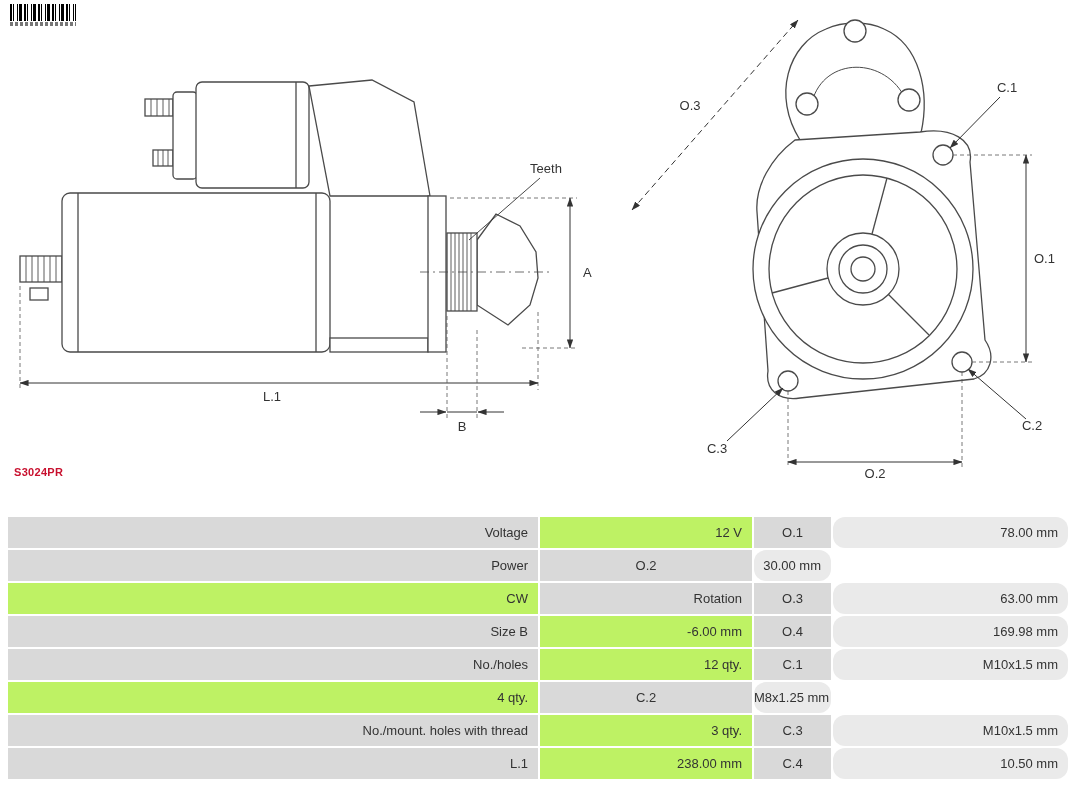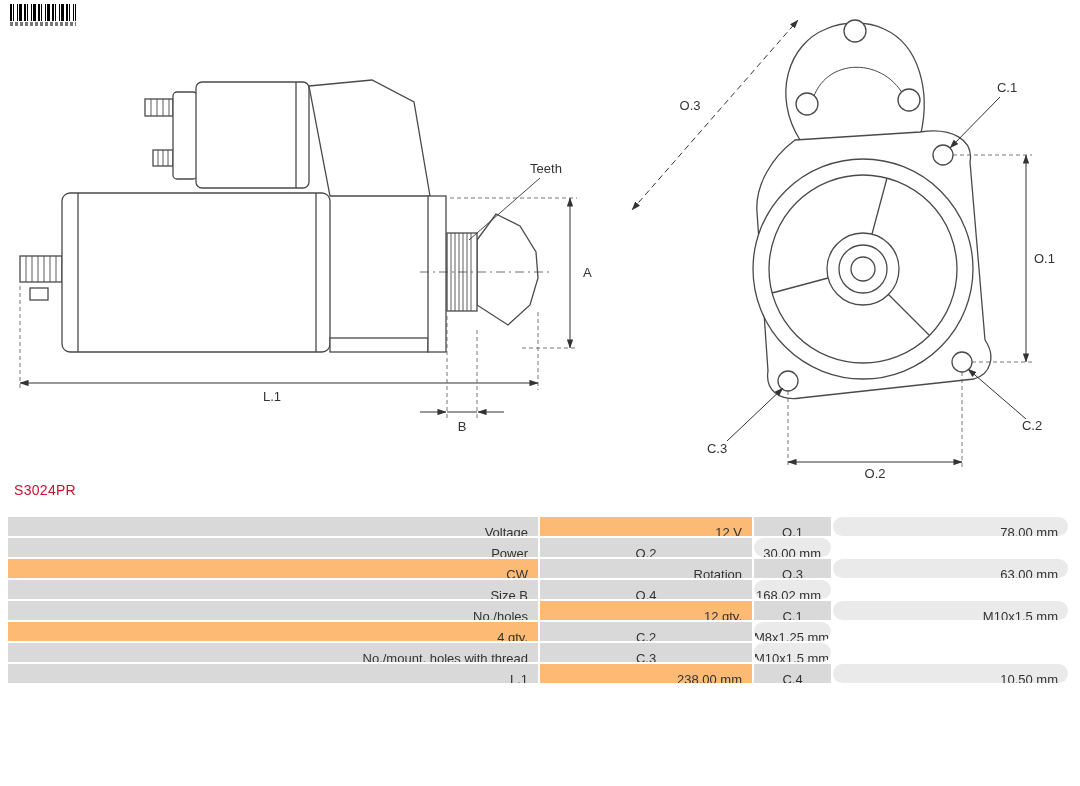--- a/index.html
+++ b/index.html
@@ -24,38 +24,38 @@
 
   .drawing-svg { position: absolute; left: 0; top: 0; }
 
   svg text {
     font-family: "Liberation Sans", "DejaVu Sans", sans-serif;
     font-size: 13px; fill: #333;
     stroke: none;
   }
 
   .product-code {
-    position: absolute; left: 14px; top: 482px;
-    font-size: 14px; font-weight: normal; letter-spacing: 0.3px;
+    position: absolute; left: 14px; top: 466px;
+    font-size: 11px; font-weight: bold; letter-spacing: 0.3px;
   }
 
   .spec-table { position: absolute; left: 8px; top: 517px; width: 1062px; }
   .spec-row {
     display: grid;
     grid-template-columns: 530px 212px 77px 235px;
     gap: 2px;
     margin-bottom: 2px;
   }
   .cell {
-    height: 19px; line-height: 31px;
+    height: 31px; line-height: 31px;
     font-size: 13px; color: #333;
     white-space: nowrap; overflow: hidden;
   }
   .label-cell    { background: #d9d9d9; text-align: right; padding-right: 10px; }
-  .value-cell    { background: #fdba74; text-align: right; padding-right: 10px; padding-left: 40px; }
+  .value-cell    { background: #bef264; text-align: right; padding-right: 10px; padding-left: 40px; }
   .dim-cell      { background: #d9d9d9; text-align: center; }
   .dimvalue-cell { background: #eaeaea; text-align: right; padding-right: 10px; border-radius: 12px; }
 </style>
 </head>
 <body>
 
 <div class="page">
 
   <div class="barcode"></div>
   <div class="barcode-caption"></div>
@@ -191,36 +191,38 @@
         <div class="cell dimvalue-cell">30.00 mm</div>
       </div>
       <div class="spec-row">
         <div class="cell value-cell">CW</div>
         <div class="cell label-cell">Rotation</div>
         <div class="cell dim-cell">O.3</div>
         <div class="cell dimvalue-cell">63.00 mm</div>
       </div>
       <div class="spec-row">
         <div class="cell label-cell">Size B</div>
+        <div class="cell value-cell">-6.00 mm</div>
         <div class="cell dim-cell">O.4</div>
-        <div class="cell dimvalue-cell">168.02 mm</div>
+        <div class="cell dimvalue-cell">169.98 mm</div>
       </div>
       <div class="spec-row">
         <div class="cell label-cell">No./holes</div>
         <div class="cell value-cell">12 qty.</div>
         <div class="cell dim-cell">C.1</div>
         <div class="cell dimvalue-cell">M10x1.5 mm</div>
       </div>
       <div class="spec-row">
         <div class="cell value-cell">4 qty.</div>
         <div class="cell dim-cell">C.2</div>
         <div class="cell dimvalue-cell">M8x1.25 mm</div>
       </div>
       <div class="spec-row">
         <div class="cell label-cell">No./mount. holes with thread</div>
+        <div class="cell value-cell">3 qty.</div>
         <div class="cell dim-cell">C.3</div>
         <div class="cell dimvalue-cell">M10x1.5 mm</div>
       </div>
       <div class="spec-row">
         <div class="cell label-cell">L.1</div>
         <div class="cell value-cell">238.00 mm</div>
         <div class="cell dim-cell">C.4</div>
         <div class="cell dimvalue-cell">10.50 mm</div>
       </div>
     </div>

